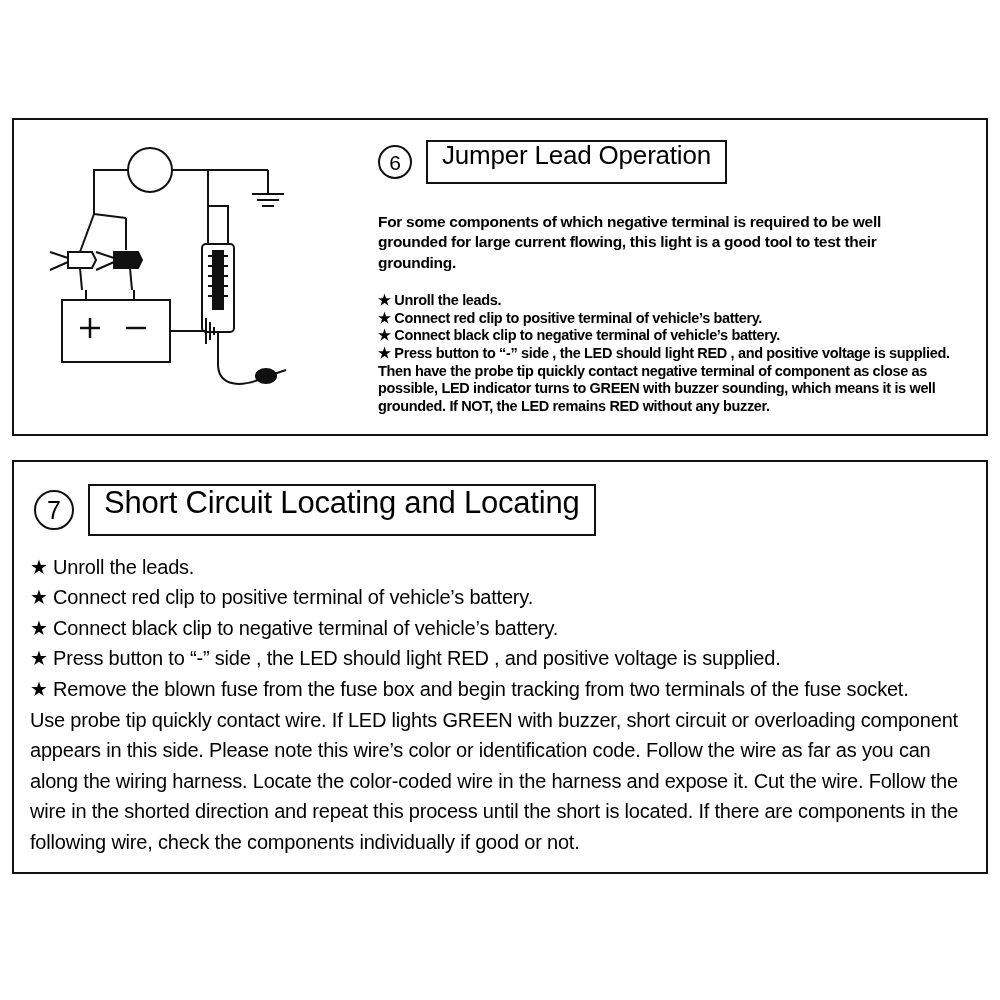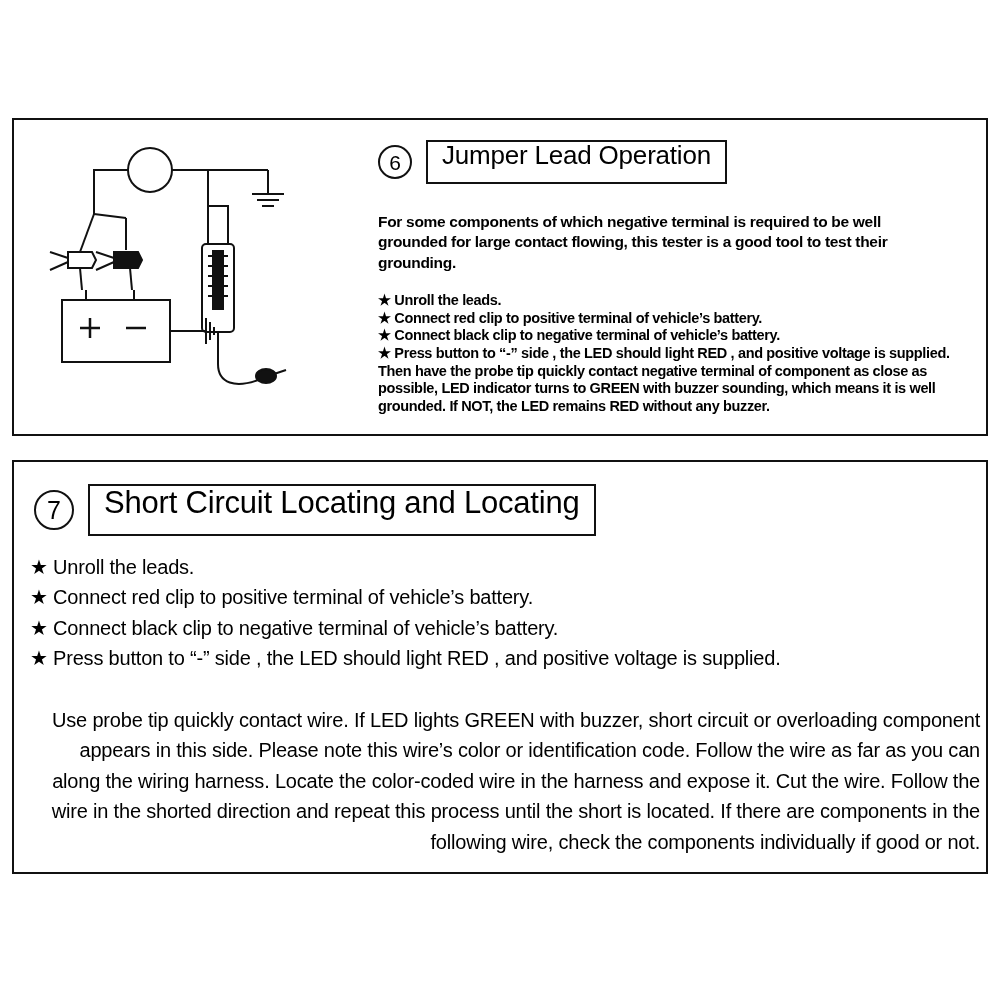--- a/index.html
+++ b/index.html
@@ -144,21 +144,21 @@
     letter-spacing: -0.2px;
   }
   #sec7-para {
     position: absolute;
     left: 30px;
     top: 705px;
     width: 950px;
     font-size: 20px;
     line-height: 1.52;
     letter-spacing: -0.2px;
-    text-align: right;
+    text-align: left;
   }
 
   
   #diagram {
     position: absolute;
     left: 22px;
     top: 132px;
     width: 340px;
     height: 280px;
   }
@@ -232,21 +232,21 @@
     </svg>
   </div>
 
   <div class="section-head" id="sec6-head">
     <div class="num-circle">6</div>
     <div class="title-box">
       <span class="title-text">Jumper Lead Operation</span>
     </div>
   </div>
 
-  <div id="sec6-intro">For some components of which negative terminal is required to be well grounded for large contact flowing, this tester is a good tool to test their grounding.</div>
+  <div id="sec6-intro">For some components of which negative terminal is required to be well grounded for large current flowing, this light is a good tool to test their grounding.</div>
 
   <div id="sec6-bullets">
     <div class="line">★ Unroll the leads.</div>
     <div class="line">★ Connect red clip to positive terminal of vehicle’s battery.</div>
     <div class="line">★ Connect black clip to negative terminal of vehicle’s battery.</div>
     <div class="wrapline">★ Press button to  “-” side , the LED should light RED , and  positive voltage is supplied. Then have the probe tip quickly  contact negative terminal of component as close as possible,  LED indicator turns to GREEN with buzzer sounding, which  means it is well grounded. If NOT, the LED remains RED  without any buzzer.</div>
   </div>
 
   <div class="panel" id="panel-seven"></div>
 
@@ -255,17 +255,18 @@
     <div class="title-box">
       <span class="title-text">Short Circuit Locating and Locating</span>
     </div>
   </div>
 
   <div id="sec7-bullets">
     <div>★ Unroll the leads.</div>
     <div>★ Connect red clip to positive terminal of vehicle’s battery.</div>
     <div>★ Connect black clip to negative terminal of vehicle’s  battery.</div>
     <div>★ Press button to  “-”  side , the LED should light RED , and  positive voltage is supplied.</div>
+    <div>★ Remove the blown fuse from the fuse box and begin  tracking from two terminals of the fuse socket.</div>
   </div>
 
   <div id="sec7-para">Use probe tip  quickly contact wire. If LED lights GREEN with buzzer, short  circuit or overloading component appears in this side. Please  note this wire’s color or identification code. Follow the wire as far  as you can along the wiring harness. Locate the color-coded wire  in the harness and expose it. Cut the wire. Follow the wire in the shorted direction and repeat this process until the short is  located. If there are components in the following wire, check the  components individually if good or not.</div>
 
 </div>
 
 </body></html>

